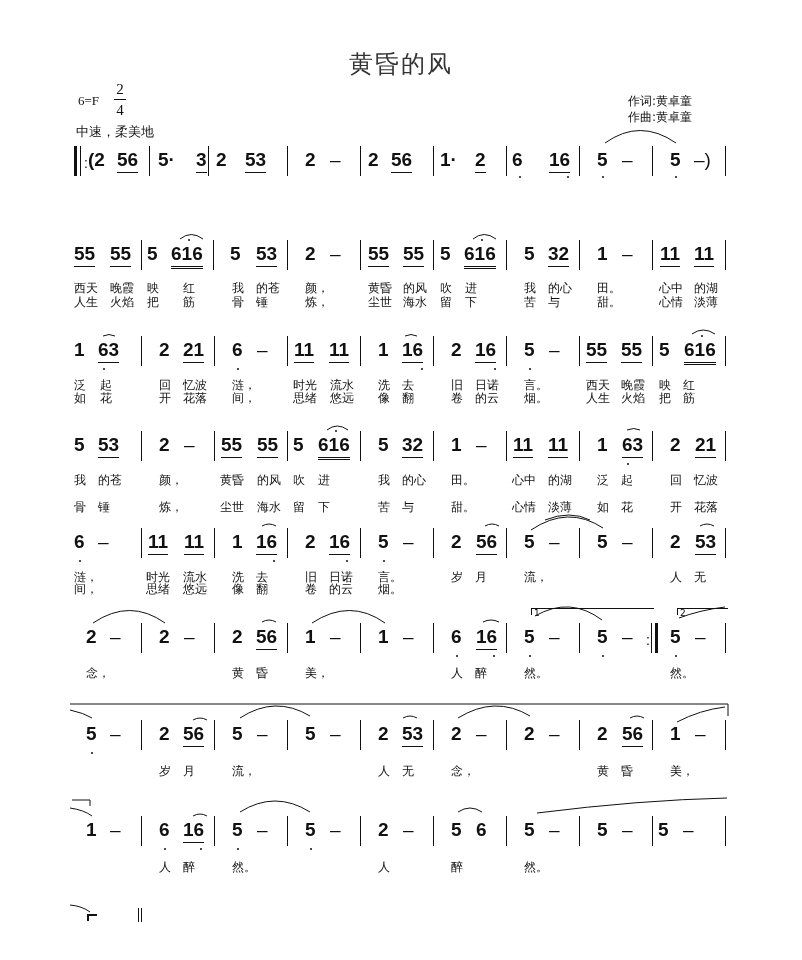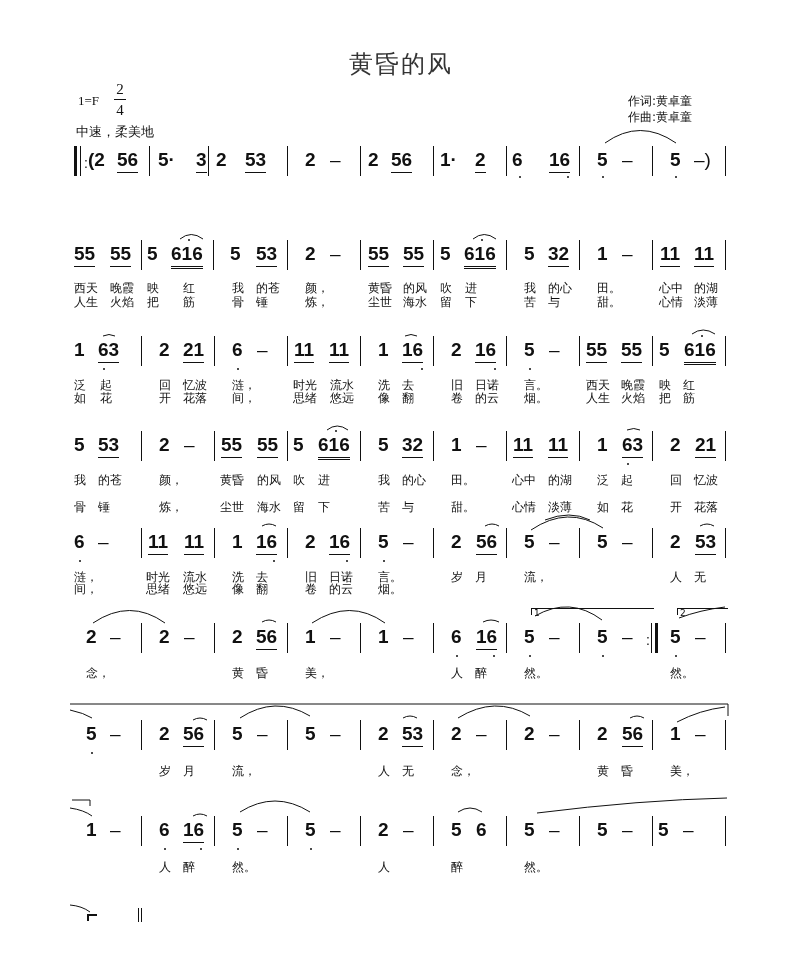--- a/index.html
+++ b/index.html
@@ -24,21 +24,21 @@
   .dbar { position:absolute; top:-2px; width:3px; height:30px; border-left:3px solid #111; border-right:1.2px solid #111; }
   .lyr { position:absolute; font-size:12px; line-height:14px; white-space:nowrap; }
   .dot { position:absolute; width:2px; height:2px; background:#111; border-radius:1px; }
   svg.arcs { position:absolute; left:0; top:0; pointer-events:none; }
   .volta { position:absolute; border-top:1px solid #111; border-left:1px solid #111; height:6px; font-size:9px; line-height:9px; padding-left:2px; }
 </style>
 </head>
 <body>
 
 <div class="abs title">黄昏的风</div>
-<div class="abs key">1=F</div>
+<div class="abs key">6=F</div>
 <div class="abs timesig">
   <div>2</div>
   <div class="line"></div>
   <div>4</div>
 </div>
 <div class="abs tempo">中速，柔美地</div>
 <div class="abs credits">
   <div>作词:黄卓童</div>
   <div>作曲:黄卓童</div>
 </div>

